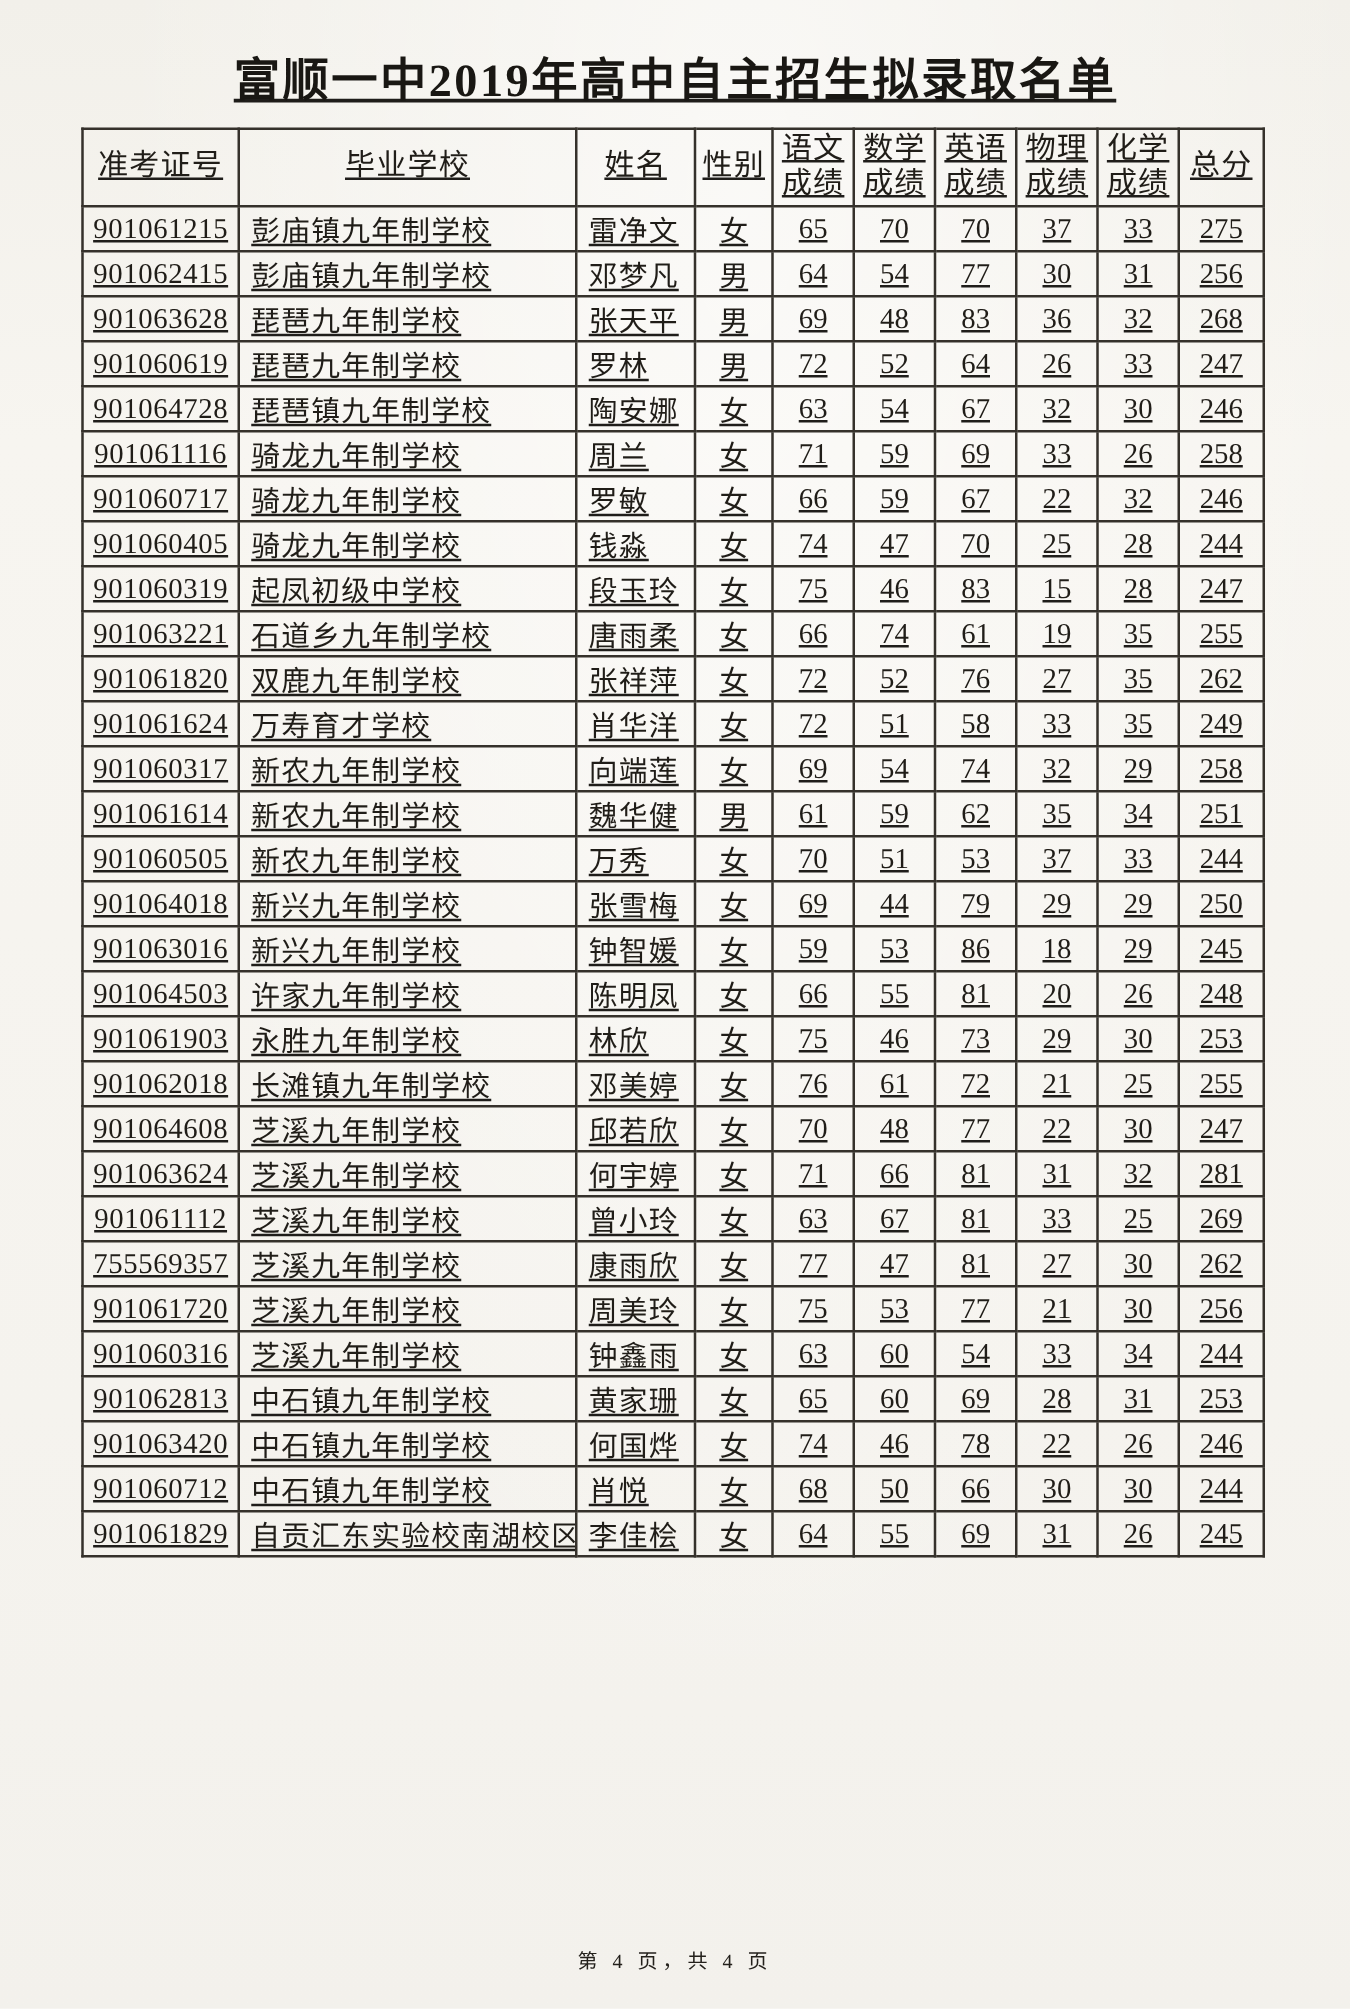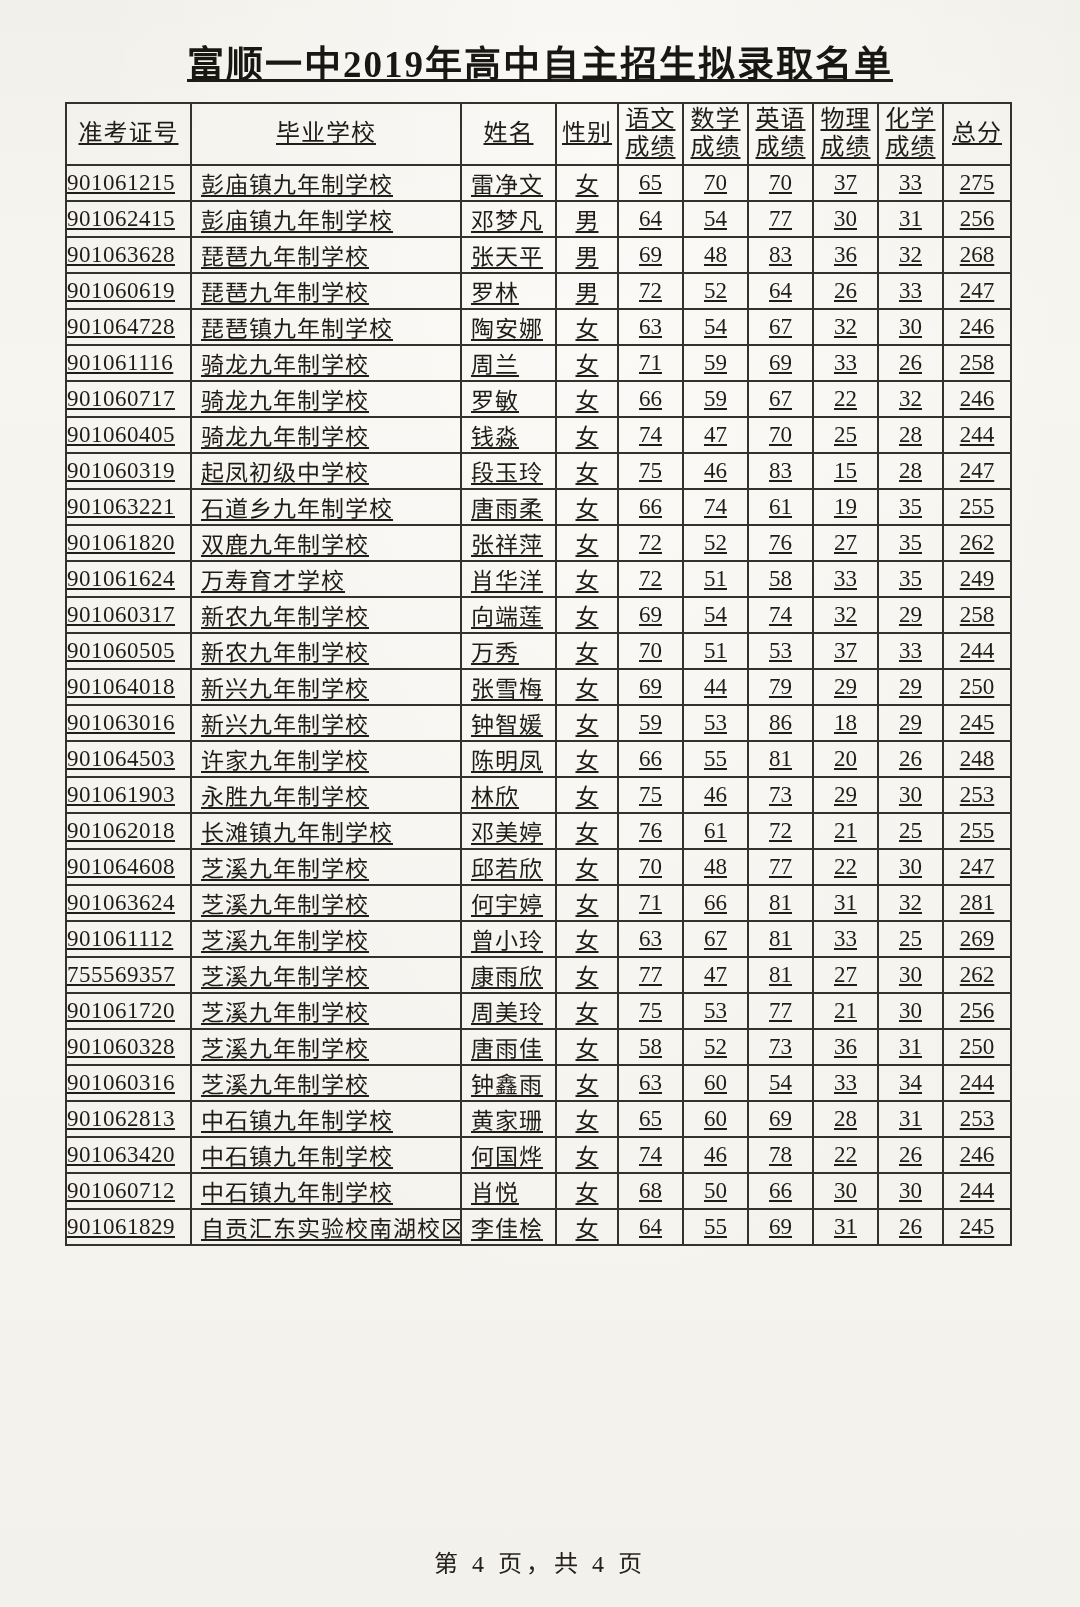--- a/index.html
+++ b/index.html
@@ -59,29 +59,29 @@
   }
 
   .admission-table tbody td {
     height: 33px;
     font-size: 23px;
     vertical-align: middle;
   }
 
   .cell-center { text-align: center; }
   .cell-left   { text-align: left; padding-left: 9px; letter-spacing: 1px; }
-  .cell-id     { text-align: left; font-size: 22px; letter-spacing: 0.5px; margin-top: 32px; }
+  .cell-id     { text-align: center; font-size: 22px; letter-spacing: 0.5px; margin-top: 32px; }
 
   .page-footer {
     position: absolute;
     left: 0;
     right: 0;
     bottom: 28px;
     text-align: center;
-    font-size: 24px;
+    font-size: 16px;
     letter-spacing: 4px;
     color: #24211c;
   }
 </style>
 </head>
 <body>
 
 <div class="page">
 
   <div class="doc-title">富顺一中2019年高中自主招生拟录取名单</div>
@@ -269,20 +269,32 @@
           <td class="cell-left">向端莲</td>
           <td class="cell-center">女</td>
           <td class="cell-center">69</td>
           <td class="cell-center">54</td>
           <td class="cell-center">74</td>
           <td class="cell-center">32</td>
           <td class="cell-center">29</td>
           <td class="cell-center">258</td>
         </tr>
         <tr>
+          <td class="cell-id">901061614</td>
+          <td class="cell-left">新农九年制学校</td>
+          <td class="cell-left">魏华健</td>
+          <td class="cell-center">男</td>
+          <td class="cell-center">61</td>
+          <td class="cell-center">59</td>
+          <td class="cell-center">62</td>
+          <td class="cell-center">35</td>
+          <td class="cell-center">34</td>
+          <td class="cell-center">251</td>
+        </tr>
+        <tr>
           <td class="cell-id">901060505</td>
           <td class="cell-left">新农九年制学校</td>
           <td class="cell-left">万秀</td>
           <td class="cell-center">女</td>
           <td class="cell-center">70</td>
           <td class="cell-center">51</td>
           <td class="cell-center">53</td>
           <td class="cell-center">37</td>
           <td class="cell-center">33</td>
           <td class="cell-center">244</td>
@@ -401,32 +413,20 @@
           <td class="cell-left">周美玲</td>
           <td class="cell-center">女</td>
           <td class="cell-center">75</td>
           <td class="cell-center">53</td>
           <td class="cell-center">77</td>
           <td class="cell-center">21</td>
           <td class="cell-center">30</td>
           <td class="cell-center">256</td>
         </tr>
         <tr>
-          <td class="cell-id">901060328</td>
-          <td class="cell-left">芝溪九年制学校</td>
-          <td class="cell-left">唐雨佳</td>
-          <td class="cell-center">女</td>
-          <td class="cell-center">58</td>
-          <td class="cell-center">52</td>
-          <td class="cell-center">73</td>
-          <td class="cell-center">36</td>
-          <td class="cell-center">31</td>
-          <td class="cell-center">250</td>
-        </tr>
-        <tr>
           <td class="cell-id">901060316</td>
           <td class="cell-left">芝溪九年制学校</td>
           <td class="cell-left">钟鑫雨</td>
           <td class="cell-center">女</td>
           <td class="cell-center">63</td>
           <td class="cell-center">60</td>
           <td class="cell-center">54</td>
           <td class="cell-center">33</td>
           <td class="cell-center">34</td>
           <td class="cell-center">244</td>

